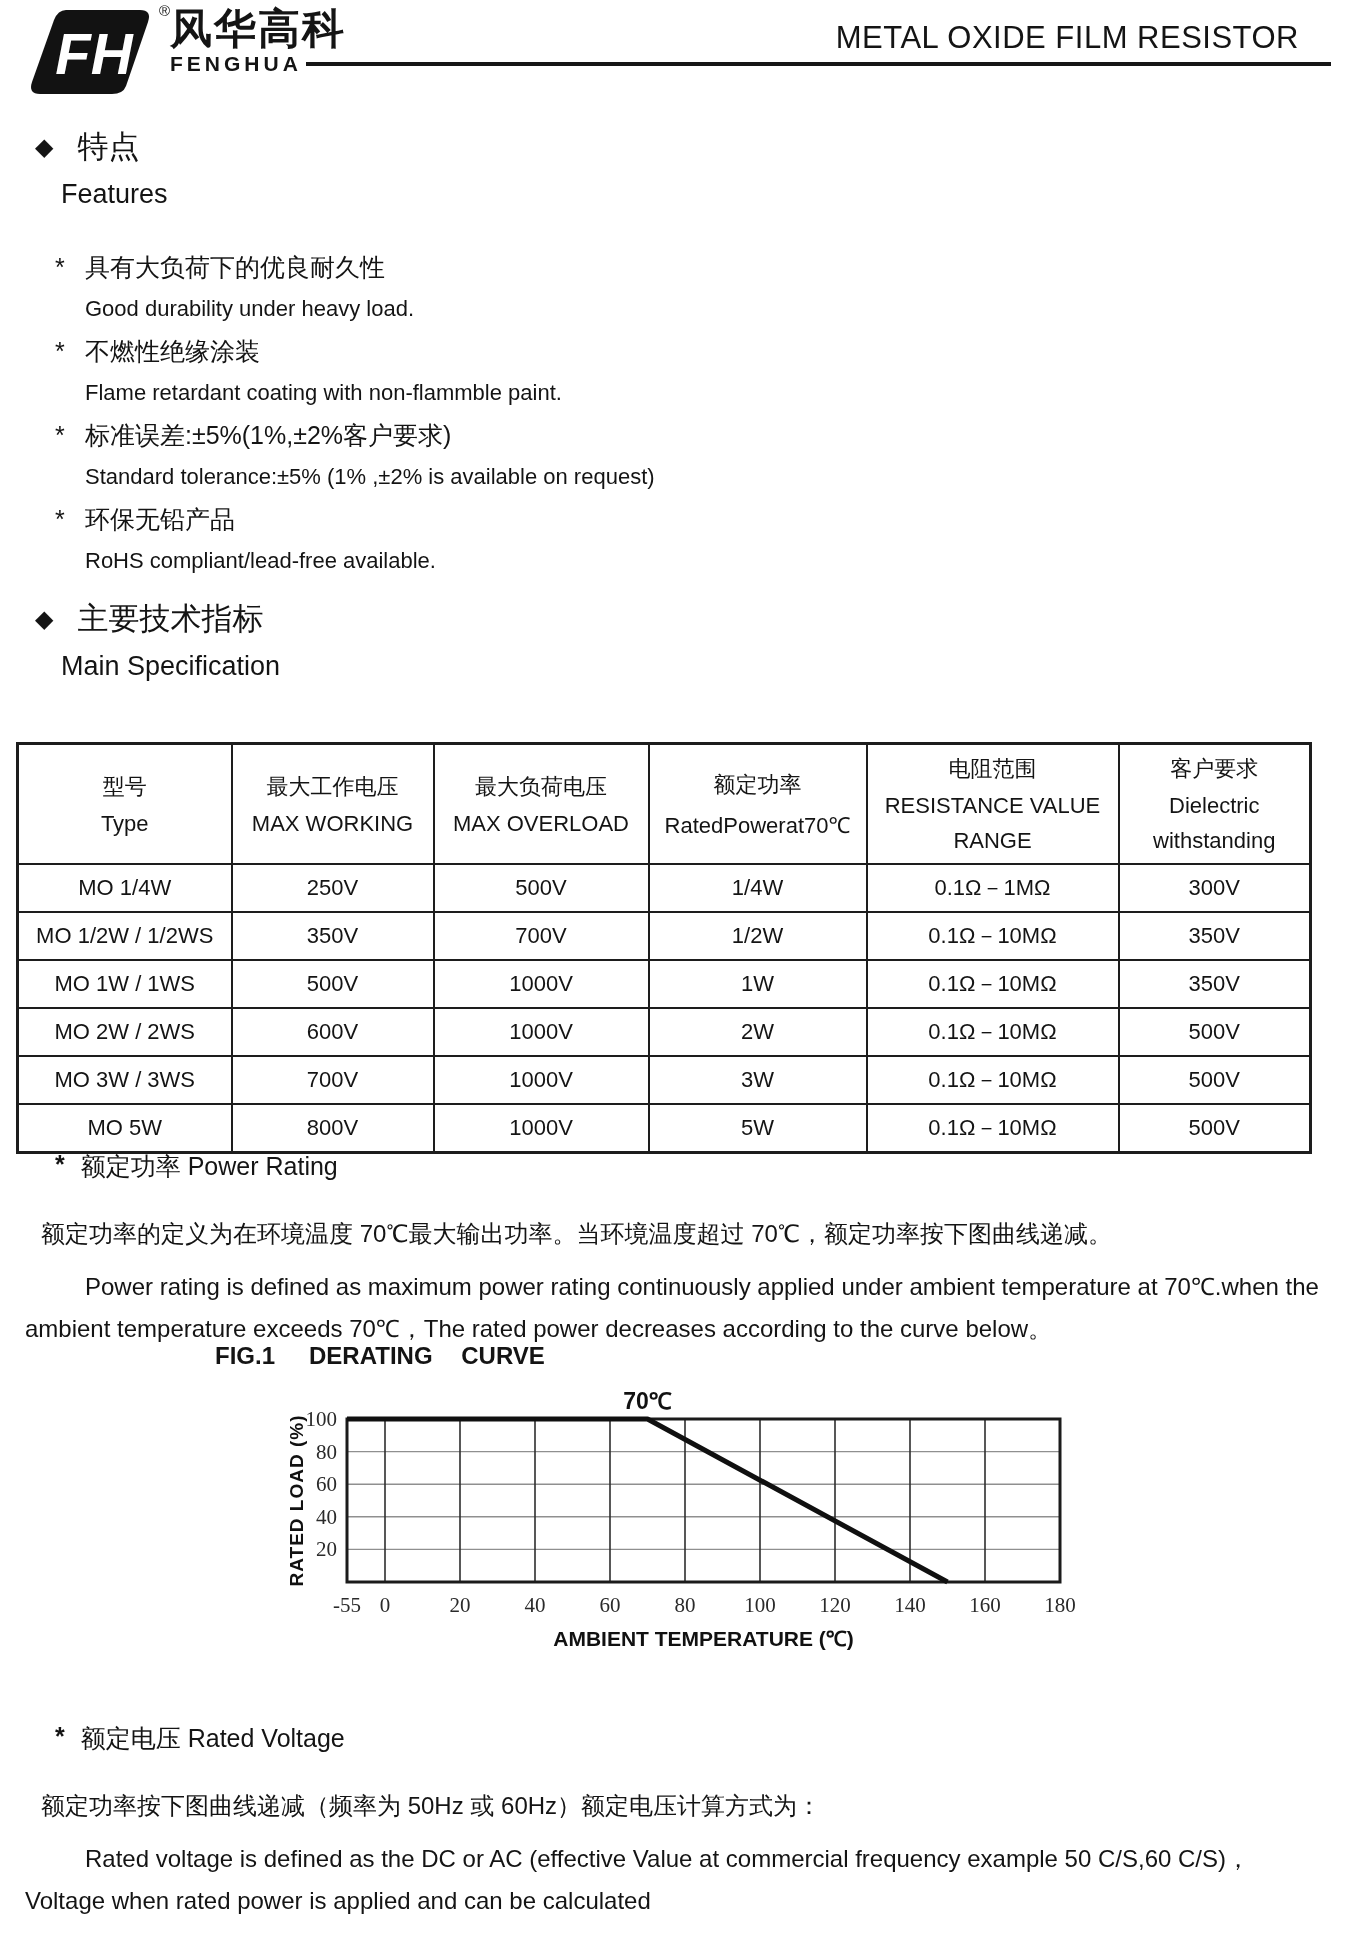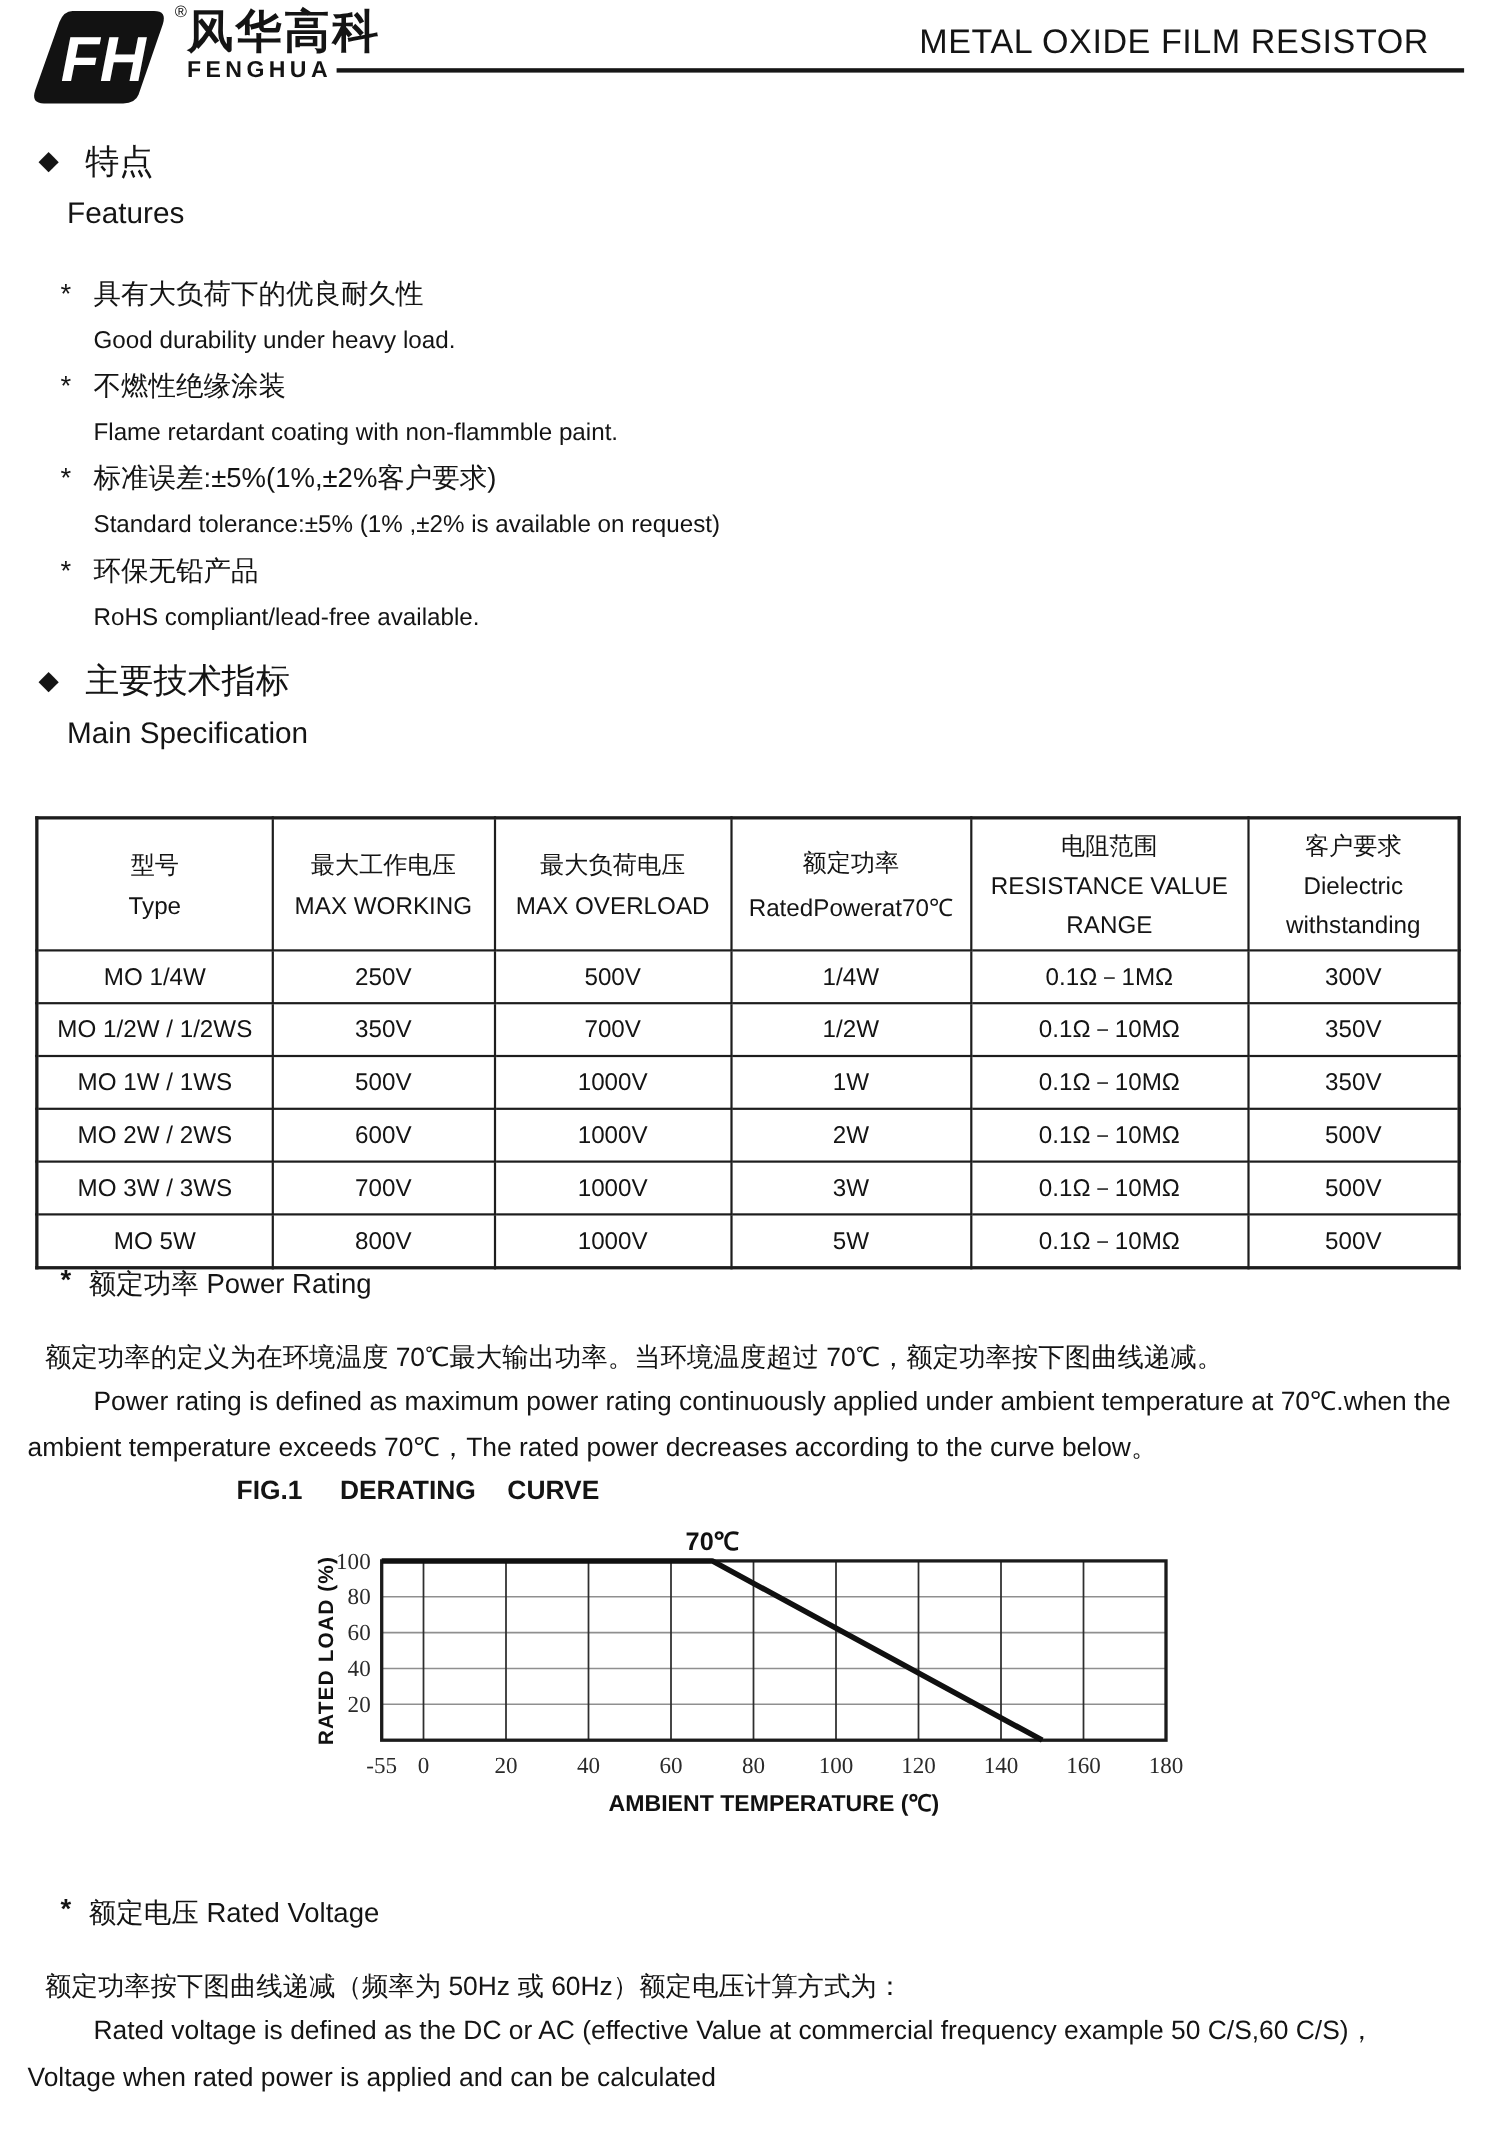--- a/index.html
+++ b/index.html
@@ -24,35 +24,35 @@
   
   .features{position:absolute;left:35px;top:126px;width:1000px}
   .feature-list{margin:36px 0 0 20px;line-height:42px}
   .feat-cn{display:flex;gap:14px;font-size:25px}
   .ast{min-width:16px}
   .feat-en{padding-left:30px;font-size:22px}
 
   
   .spec{position:absolute;left:35px;top:598px;width:1000px}
   .table-label{position:absolute;left:28px;top:699px;width:1294px;text-align:right;font-size:23px}
-  table.spec-table{position:absolute;left:32px;top:742px;border-collapse:collapse;table-layout:fixed;
+  table.spec-table{position:absolute;left:16px;top:742px;border-collapse:collapse;table-layout:fixed;
         border:3px solid #1d1d1d}
   .spec-table th,.spec-table td{border:2px solid #1d1d1d;text-align:center;padding:0;font-weight:normal}
   .spec-table th{height:112px;font-size:22px}
   .spec-table th div{margin:9px 0}
   .spec-table td{height:46px;font-size:22px}
 
   
   .star-sec{position:absolute;left:0;width:1351px}
   .pr{top:1150px}
   .rv{top:1722px}
   .star-head{padding-left:55px;font-size:25px;display:flex;gap:16px}
   .star{font-weight:bold}
   .para-cn{padding-left:41px;margin-top:35px;font-size:24px}
-  .para-en{margin-top:4px;padding:0 30px 0 25px;text-indent:60px;font-size:24px;line-height:42px}
+  .para-en{margin-top:16px;padding:0 30px 0 25px;text-indent:60px;font-size:24px;line-height:42px}
 
   
   .fig-title{position:absolute;left:215px;top:1342px;font-size:24px;font-weight:bold}
   .fig-name{margin-left:34px;word-spacing:22px}
   .chart{position:absolute;left:210px;top:1382px}
   .tickf{font-family:"Liberation Serif",serif;font-size:21px;fill:#2a2a2a}
   .annf{font-family:"Liberation Sans",sans-serif;font-size:23px;font-weight:bold;fill:#111}
   .axlf{font-family:"Liberation Sans",sans-serif;font-size:21px;font-weight:bold;fill:#111}
   .aylf{font-family:"Liberation Sans",sans-serif;font-size:19px;font-weight:bold;fill:#111;letter-spacing:1px}
 </style>

